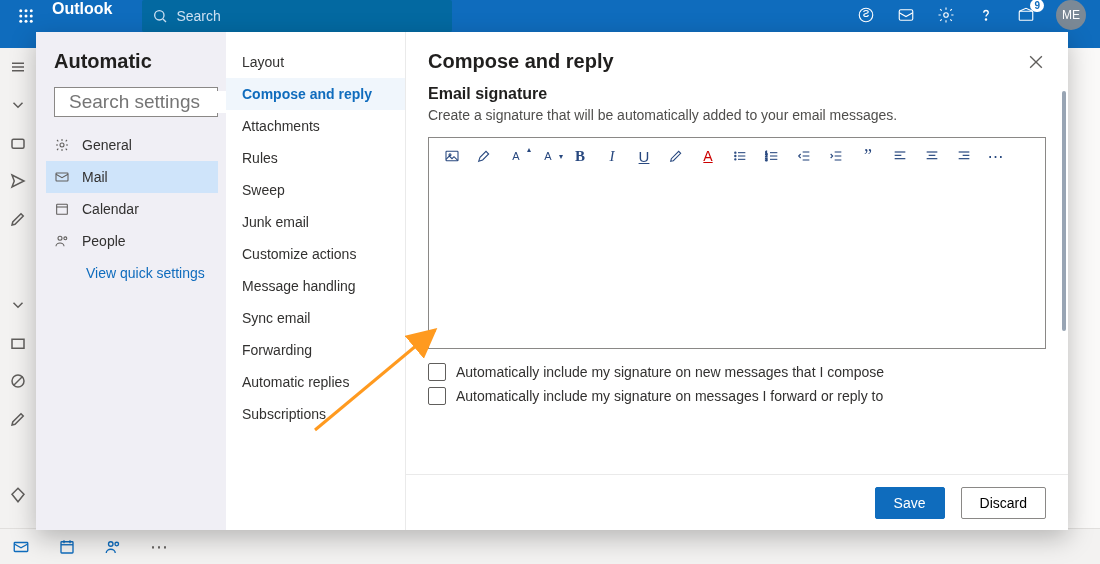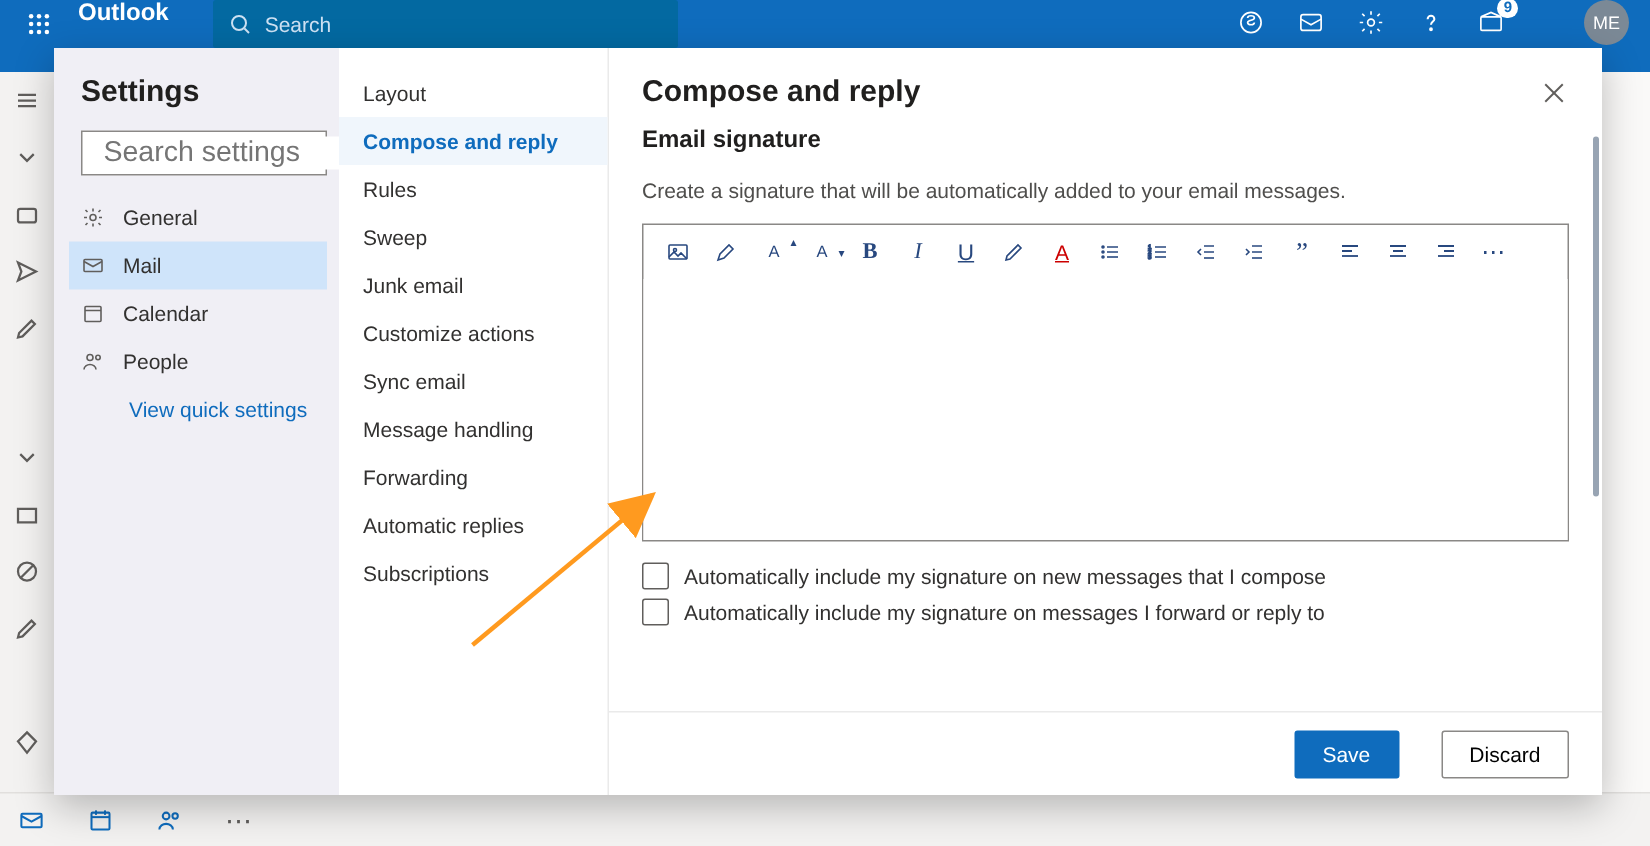--- a/index.html
+++ b/index.html
@@ -18,21 +18,21 @@
   }
   .topbar .search-wrap input {
     background: transparent; border: none; outline: none; color: #fff; font-size: 14px; margin-left: 8px; flex: 1;
   }
   .topbar .search-wrap input::placeholder { color: #cde1f3; }
   .topbar .right-icons { margin-left: auto; display: flex; align-items: center; gap: 20px; padding-right: 14px; }
   .topbar .right-icons .hicon { width: 20px; height: 20px; display: flex; align-items: center; justify-content: center; cursor: pointer; position: relative; }
   .badge { position: absolute; top: -6px; right: -8px; background: #fff; color: #0f6cbd; font-size: 10px;
            border-radius: 8px; padding: 0 4px; line-height: 13px; font-weight: 600; }
   .avatar { width: 30px; height: 30px; border-radius: 50%; background: #7b8996; color: #fff; font-size: 12px;
-            display: flex; align-items: center; justify-content: center; font-weight: 500; margin-left: 32px; }
+            display: flex; align-items: center; justify-content: center; font-weight: 500; }
 
   
   .rail {
     position: absolute; left: 0; top: 48px; bottom: 36px; width: 36px; background: #f3f2f1;
     display: flex; flex-direction: column; align-items: center; padding-top: 10px; gap: 20px;
   }
   .rail .ricon { width: 18px; height: 18px; color: #605e5c; cursor: pointer; }
 
   
   .bottombar {
@@ -69,32 +69,32 @@
   .col2 { width: 180px; border-right: 1px solid #eaeaea; background: #fff; padding-top: 14px; text-align: right; }
   .subitem { height: 32px; display: flex; align-items: center; padding: 0 16px; font-size: 14px; color: #323130; cursor: pointer; white-space: nowrap; }
   .subitem.active { color: #0f6cbd; font-weight: 600; background: #f0f6fc; }
 
   
   .col3 { flex: 1; display: flex; flex-direction: column; position: relative; }
   .col3-header { padding: 18px 22px 12px; display: flex; align-items: center; }
   .col3-header h2 { font-size: 20px; font-weight: 600; color: #201f1e; }
   .close-x { margin-left: auto; width: 20px; height: 20px; color: #605e5c; cursor: pointer; }
   .col3-body { flex: 1; overflow: auto; padding: 0 22px; position: relative; }
-  .section-title { font-size: 16px; font-weight: 600; color: #201f1e; margin-bottom: 16px; }
+  .section-title { font-size: 16px; font-weight: 600; color: #201f1e; margin-bottom: 4px; }
   .section-desc { font-size: 14px; color: #4f4e4c; margin-bottom: 14px; }
   .editor { border: 1px solid #8a8886; height: 212px; }
   .toolbar { height: 36px; display: flex; align-items: center; gap: 14px; padding: 0 14px; color: #3b5998; }
   .tbtn { width: 18px; height: 18px; display: flex; align-items: center; justify-content: center; cursor: pointer; color: #28487f; }
   .tbtn.bold { font-weight: 700; font-size: 15px; font-family: "Segoe UI"; color: #28487f; }
   .tbtn.it { font-style: italic; font-size: 15px; font-family: Georgia, serif; color: #28487f; }
   .tbtn.ul { text-decoration: underline; font-size: 15px; color: #28487f; }
   .compose-area { width: 100%; height: calc(100% - 36px); border: none; outline: none; padding: 8px; resize: none; font-size: 14px; }
   .check-row { display: flex; align-items: center; gap: 10px; margin-top: 14px; font-size: 14px; color: #323130; }
   .chk { width: 18px; height: 18px; border: 1px solid #605e5c; border-radius: 2px; cursor: pointer; }
-  .col3-footer { height: 56px; border-top: 1px solid #eaeaea; display: flex; align-items: center; justify-content: flex-end; gap: 28px; padding: 0 22px; }
+  .col3-footer { height: 56px; border-top: 1px solid #eaeaea; display: flex; align-items: center; justify-content: flex-end; gap: 16px; padding: 0 22px; }
   .btn { height: 32px; padding: 0 18px; font-size: 14px; border-radius: 2px; cursor: pointer; border: 1px solid #8a8886; background: #fff; }
   .btn.primary { background: #0f6cbd; color: #fff; border-color: #0f6cbd; }
 
   
   .vscroll { position: absolute; top: 6px; right: 2px; width: 4px; height: 240px; background: #98a4b3; border-radius: 2px; }
 
   
   .arrow-annot {
     position: absolute; left: 305px; top: 320px; width: 170px; height: 120px; pointer-events: none; z-index: 3;
   }
@@ -213,21 +213,21 @@
       <circle cx="9" cy="8" r="3"></circle>
       <path d="M3 20c0-3 3-5 6-5s6 2 6 5"></path>
       <circle cx="17" cy="8" r="2.4"></circle>
     </svg>
   <span class="more">⋯</span>
 </div>
 
 <div class="settings-flyout">
 
   <div class="col1">
-    <h1>Settings</h1>
+    <h1>Automatic</h1>
     <div class="search-settings">
       <svg viewBox="0 0 24 24" fill="none" stroke="currentColor" stroke-width="2">
           <circle cx="11" cy="11" r="6"></circle>
           <line x1="20" y1="20" x2="15.5" y2="15.5"></line>
         </svg>
       <input placeholder="Search settings" style="">
     </div>
 
     <div class="navitem">
       <svg class="nicon" viewBox="0 0 24 24" fill="none" stroke="currentColor" stroke-width="1.6">
@@ -258,26 +258,27 @@
         </svg>
       <span>People</span>
     </div>
 
     <div class="view-quick">View quick settings</div>
   </div>
 
   <div class="col2">
     <div class="subitem">Layout</div>
     <div class="subitem active">Compose and reply</div>
+    <div class="subitem">Attachments</div>
     <div class="subitem">Rules</div>
     <div class="subitem">Sweep</div>
     <div class="subitem">Junk email</div>
     <div class="subitem">Customize actions</div>
+    <div class="subitem">Message handling</div>
     <div class="subitem">Sync email</div>
-    <div class="subitem">Message handling</div>
     <div class="subitem">Forwarding</div>
     <div class="subitem">Automatic replies</div>
     <div class="subitem">Subscriptions</div>
   </div>
 
   <div class="col3">
     <div class="col3-header">
       <h2>Compose and reply</h2>
       <svg class="close-x" viewBox="0 0 24 24" fill="none" stroke="currentColor" stroke-width="1.6">
           <line x1="5" y1="5" x2="19" y2="19"></line>

